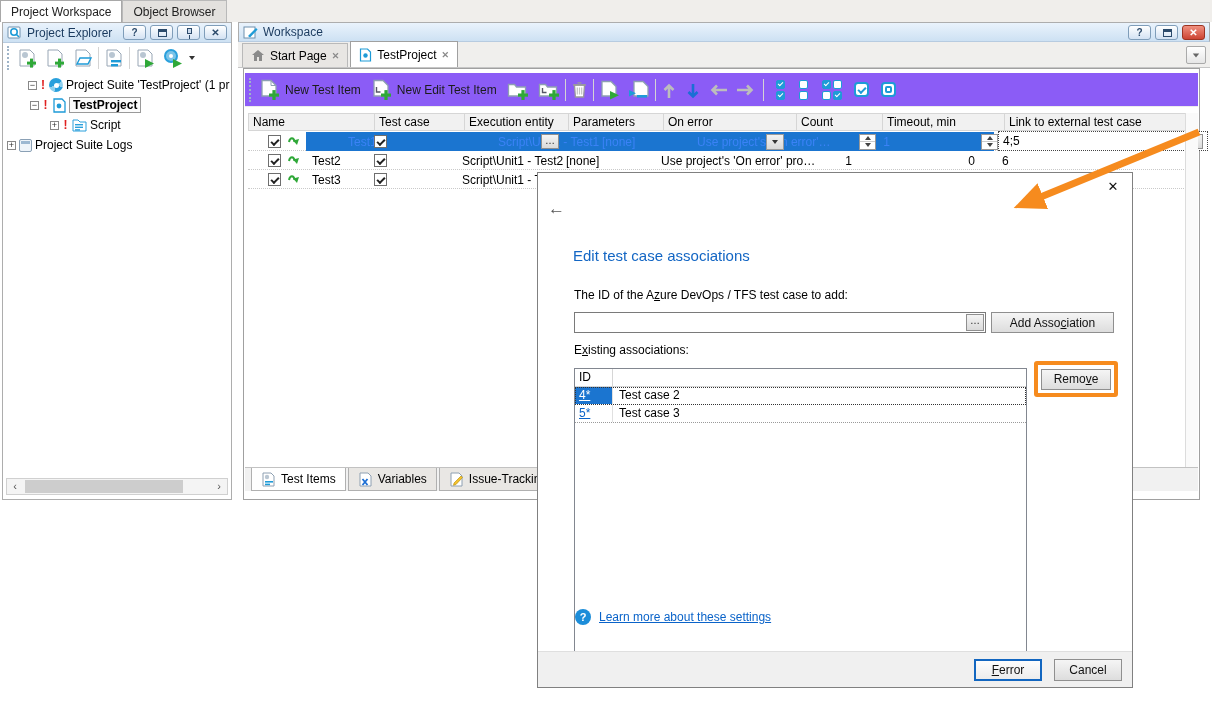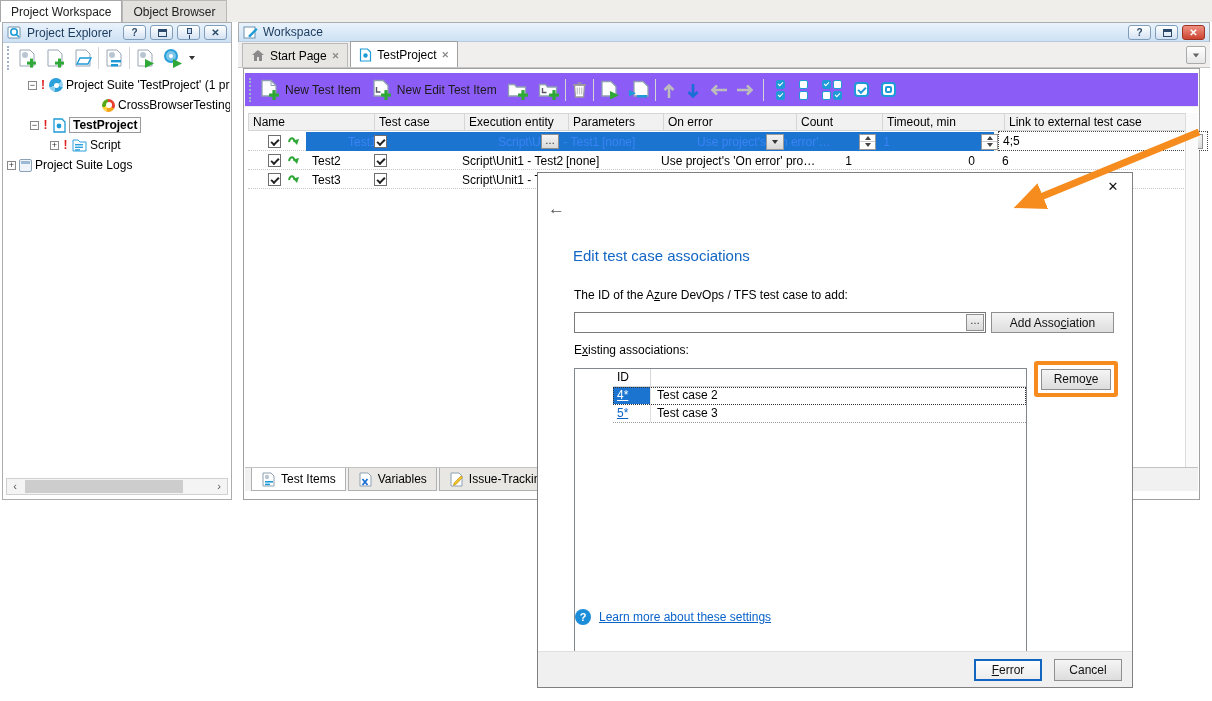--- a/index.html
+++ b/index.html
@@ -108,21 +108,21 @@
   .dlg-back { position:absolute; left:10px; top:26px; font-size:17px; color:#555; }
   .dlg-title { position:absolute; left:48px; top:31px; color:#3c3c3c; }
   .dlg-heading { position:absolute; left:35px; top:74px; font-size:15px; color:#1366c4; }
   .dlg-label { position:absolute; left:36px; top:115px; }
   .u { text-decoration:underline; }
   .dlg-input { position:absolute; left:36px; top:139px; width:412px; height:21px; border:1px solid #7a7a7a; background:#fff; }
   .dlg-input .ell-btn { position:absolute; right:1px; top:1px; height:17px; }
   .gbtn { background:linear-gradient(#f5f5f5,#dddddd); border:1px solid #8f8f8f; font-size:12px; color:#111; display:flex; align-items:center; justify-content:center; font-family:"Liberation Sans", sans-serif; }
   .add-btn { position:absolute; left:453px; top:139px; width:123px; height:21px; }
   .exist-label { position:absolute; left:36px; top:170px; }
-  .dlg-list { position:absolute; left:36px; top:195px; width:453px; height:286px; border:1px solid #828790; background:#fff;padding-left:38px; }
+  .dlg-list { position:absolute; left:36px; top:195px; width:453px; height:286px; border:1px solid #828790; background:#fff; }
   .lh { display:flex; height:18px; border-bottom:1px solid #d6d6d6; background:#fff; }
   .lh div { padding:1px 4px; border-right:1px solid #d6d6d6; }
   .lrow { display:flex; height:18px; border-bottom:1px dotted #9a9a9a; position:relative; }
   .lrow .c-id { width:38px; padding:1px 4px; border-right:1px solid #e0e0e0; }
   .lrow .c-title { flex:1; padding:1px 6px; }
   .lrow.sel { outline:1px dotted #333; outline-offset:-1px; }
   .lrow.sel .c-id { background:#1b75d0; }
   .idlink { color:#0a63c9; text-decoration:underline; }
   .lrow.sel .idlink { color:#fff; }
   .rm-wrap { position:absolute; left:496px; top:188px; width:84px; height:36px; border:4px solid #f68b1e; border-radius:3px; display:flex; align-items:center; justify-content:center; background:transparent; }
@@ -219,24 +219,20 @@
       <span class="tiny-dd" style="margin-left:6px"></span>
     </div>
 
     <div class="tree">
       <div class="trow" style="padding-left:24px">
         <span class="texp">−</span>
         <span class="excl">!</span>
         <span class="i swirl"></span>
         <span class="tlabel">Project Suite 'TestProject' (1 project</span>
       </div>
-      <div class="trow" style="padding-left:98px">
-        <span class="i cbt"></span>
-        <span class="tlabel">CrossBrowserTesting</span>
-      </div>
       <div class="trow" style="padding-left:26px">
         <span class="texp">−</span>
         <span class="excl">!</span>
         <span class="i">
           <svg width="14" height="15" viewBox="0 0 14 15">
               <path d="M2 1h8l3 3v10H2z" fill="#fff" stroke="#1e9bd7" stroke-width="1.3"></path>
               <circle cx="7" cy="8" r="2.4" fill="#1e9bd7"></circle>
             </svg>
         </span>
         <span class="tlabel sel">TestProject</span>

